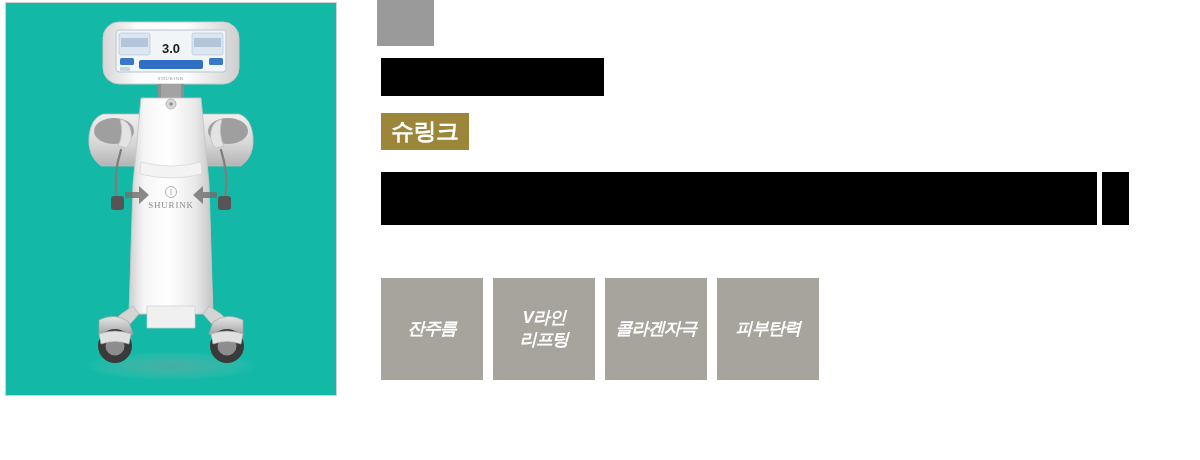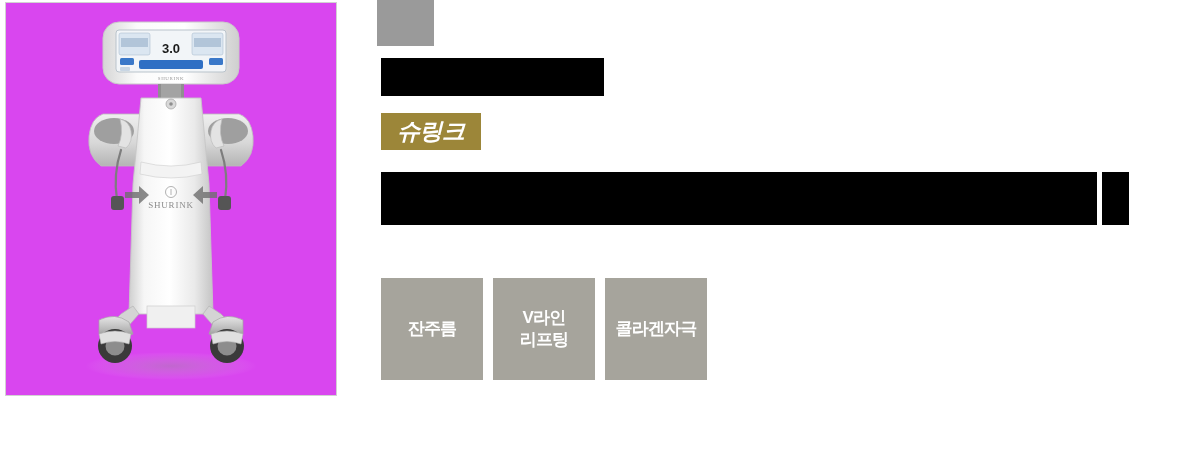--- a/index.html
+++ b/index.html
@@ -17,21 +17,21 @@
   }
 
   
   .product-frame {
     position: absolute;
     left: 5px;
     top: 2px;
     width: 332px;
     height: 394px;
     border: 1px solid #d2d2d2;
-    background: #d946ef;
+    background: #14b8a6;
     box-sizing: border-box;
     overflow: hidden;
   }
   .device-stage {
     position: absolute;
     left: 0;
     top: 0;
     width: 100%;
     height: 100%;
   }
@@ -74,24 +74,23 @@
     position: absolute;
     left: 4px;
     top: 113px;
     height: 37px;
     background: #9c8639;
     color: #ffffff;
     font-size: 23px;
     font-weight: 700;
     letter-spacing: -0.5px;
     line-height: 37px;
-    padding: 0 16px;
+    padding: 0 10px;
     box-sizing: border-box;
     white-space: nowrap;
-    font-style: italic;
   }
 
   .desc-row {
     position: absolute;
     left: 4px;
     top: 172px;
     height: 53px;
     width: 748px;
   }
   .desc-block-main {
@@ -111,20 +110,21 @@
     background: #000000;
   }
 
   
   .tiles {
     position: absolute;
     left: 4px;
     top: 278px;
     display: flex;
     gap: 10px;
+    font-style: italic;
   }
   .tile {
     width: 102px;
     height: 102px;
     background: #a6a49c;
     display: flex;
     align-items: center;
     justify-content: center;
     text-align: center;
     color: #ffffff;
@@ -256,15 +256,18 @@
     <div class="tile">
       <span class="tile-label">잔주름</span>
     </div>
     <div class="tile">
       <span class="tile-label">V라인
 리프팅</span>
     </div>
     <div class="tile">
       <span class="tile-label">콜라겐자극</span>
     </div>
+    <div class="tile">
+      <span class="tile-label">피부탄력</span>
+    </div>
   </div>
 
 </div>
 
 </body></html>

